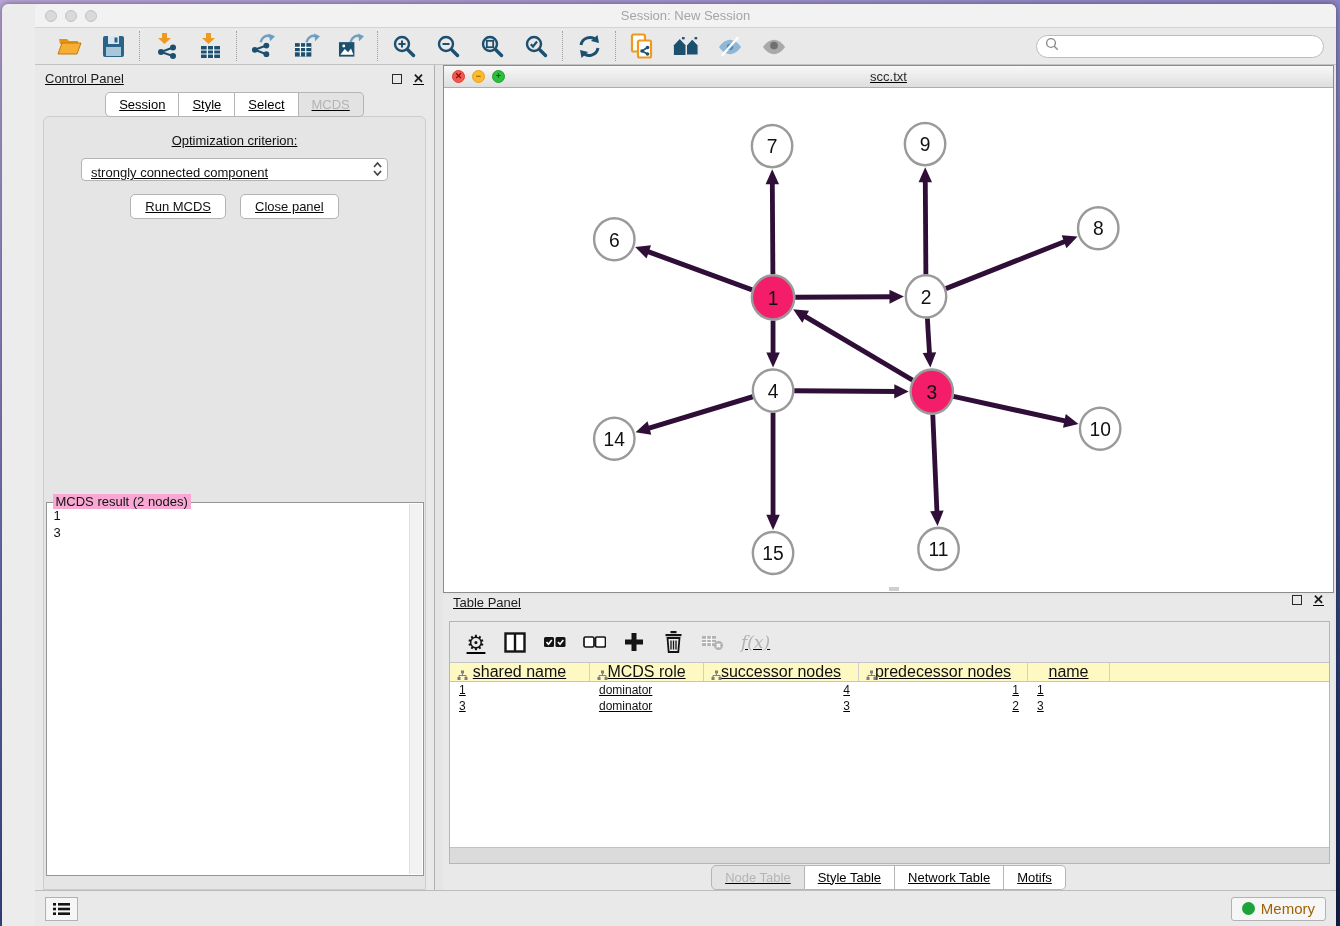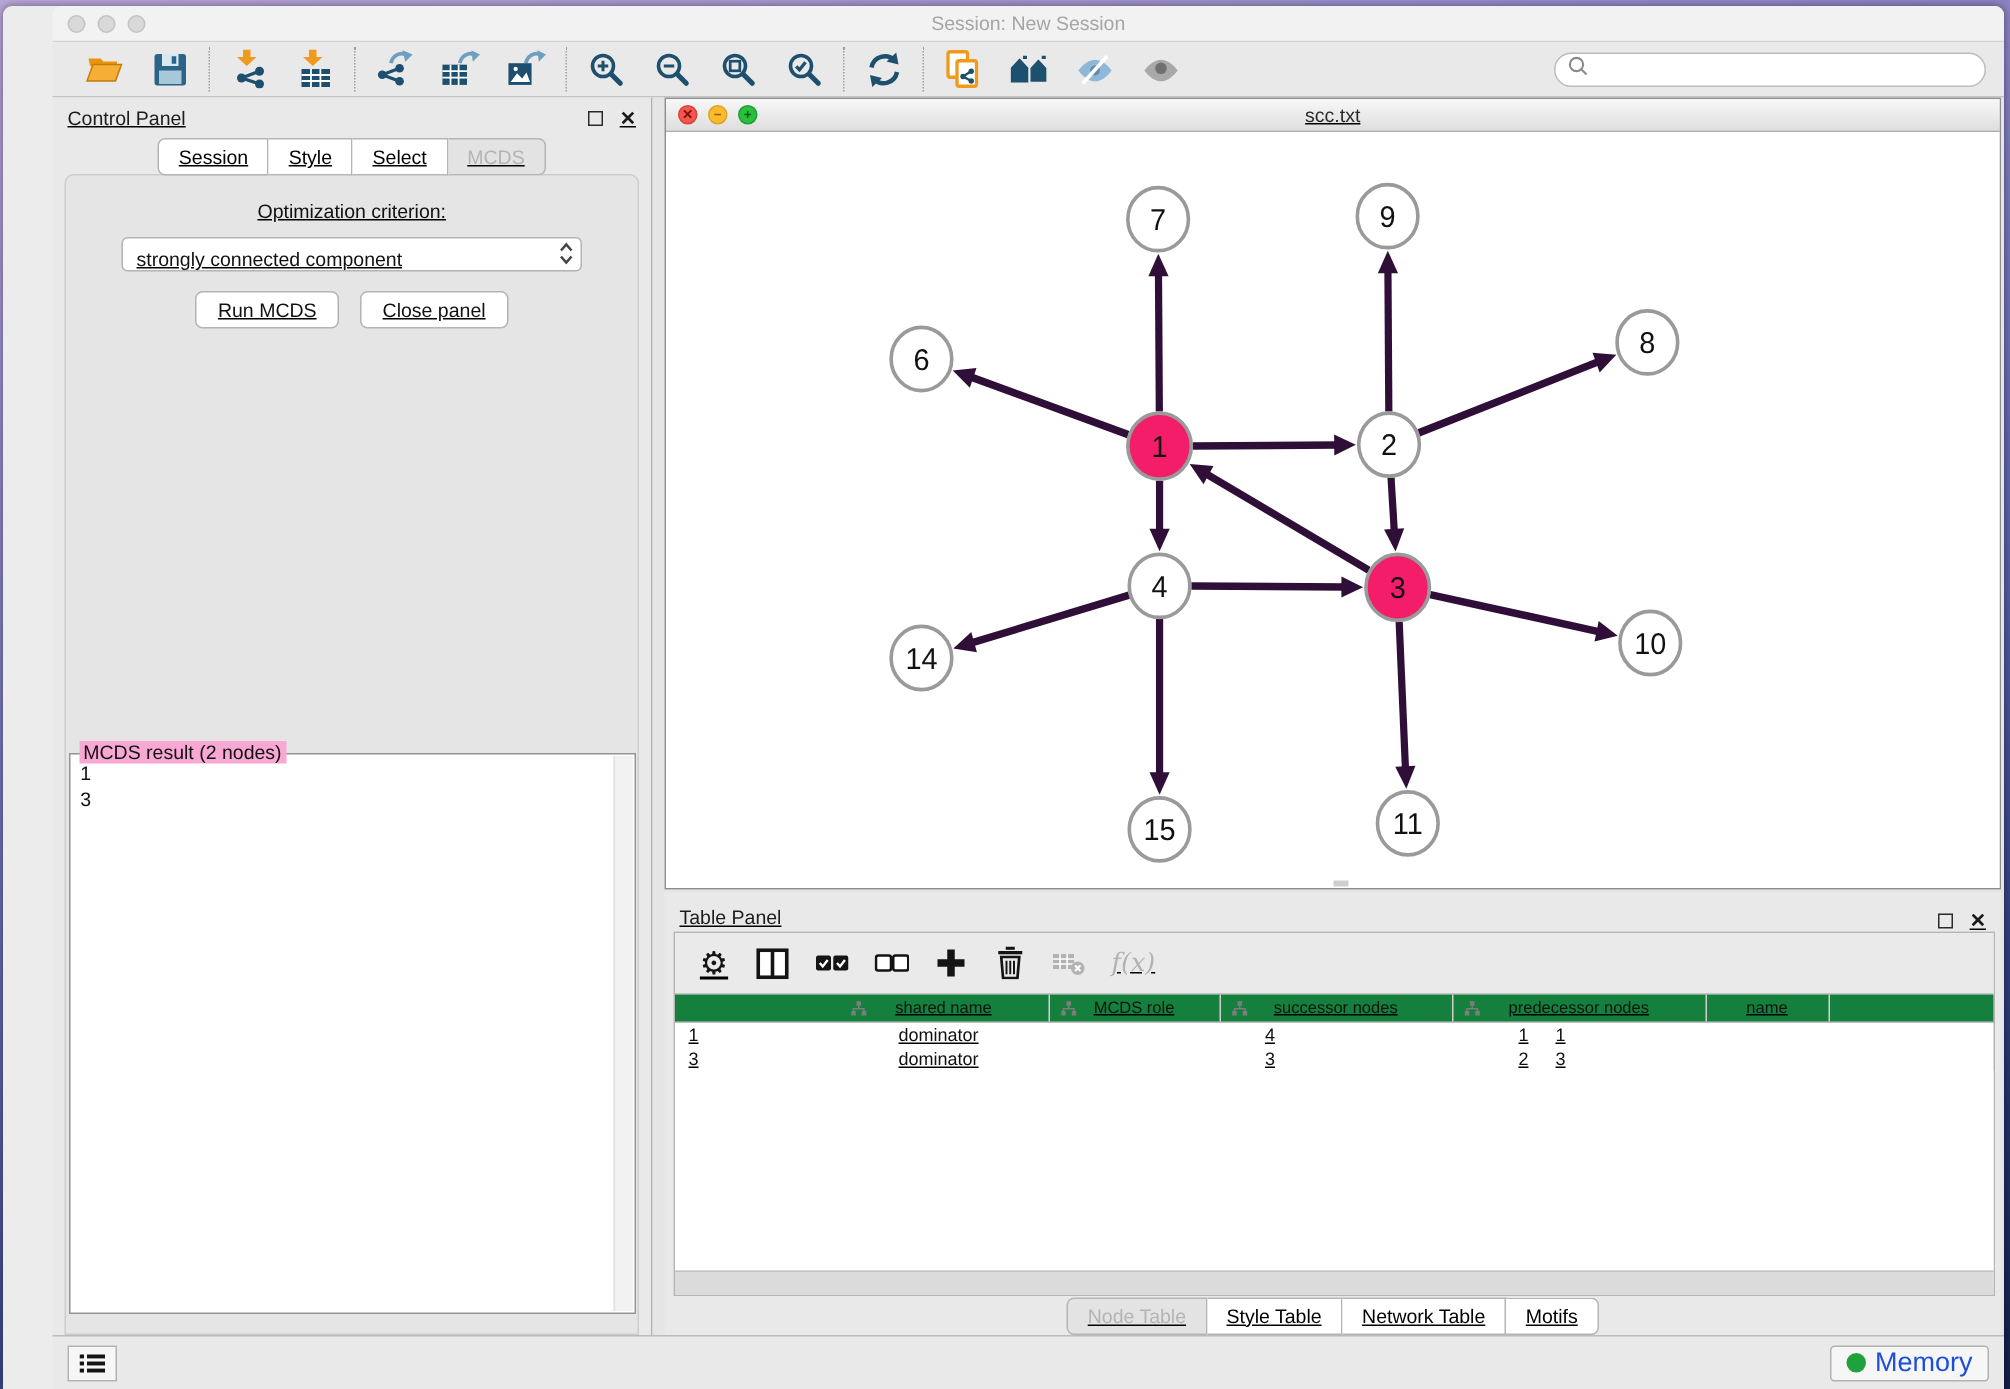--- a/index.html
+++ b/index.html
@@ -81,47 +81,47 @@
   .ntl { width:13px; height:13px; border-radius:50%; display:flex; align-items:center; justify-content:center;
          font-size:9px; font-weight:bold; line-height:1; cursor:default; }
   .ntl.red { background:#f4574e; border:1px solid #d8413a; color:#7e100b; }
   .ntl.yellow { background:#fcbb2d; border:1px solid #dfa123; color:#985700; }
   .ntl.green { background:#2ac03e; border:1px solid #1f9e31; color:#0b5a16; }
   .net-canvas { flex:1; position:relative; background:#fff; }
   .net-canvas svg { position:absolute; inset:0; width:100%; height:100%; }
   .canvas-grip { position:absolute; bottom:1px; left:50%; width:10px; height:4px; background:#cfcfcf; }
   
   .table-panel { flex:1; min-height:0; margin-top:2px; background:#e9e9e9; display:flex; flex-direction:column; }
-  .tp-header { height:24px; flex:none; display:flex; align-items:flex-end; padding:0 10px; }
+  .tp-header { height:24px; flex:none; display:flex; align-items:flex-start; padding:0 10px; }
   .tp-header .ph-title { font-size:13px; color:#1c1c1c; }
   .tp-box { flex:1; min-height:0; margin:2px 4px 0 6px; border:1px solid #b5b5b5; background:#fff; display:flex; flex-direction:column; }
   .tp-toolbar { height:41px; flex:none; background:#eaeaea; border-bottom:1px solid #c6c6c6;
                 display:flex; align-items:center; gap:17px; padding:0 15px; }
   .tpi { display:flex; align-items:center; justify-content:center; min-width:22px; height:24px; cursor:default; }
   .gear-glyph { font-size:21px; color:#141414; line-height:1; }
   .fx-label { font-family:"DejaVu Serif", serif; font-style:italic; font-size:17px; color:#b2b2b2; }
-  .tbl-header { display:flex; height:19px; flex:none; background:#15803d; border-bottom:1px solid #c3c3c3; font-size:11px; color:#111;justify-content:center; }
+  .tbl-header { display:flex; height:19px; flex:none; background:#fef9c3; border-bottom:1px solid #c3c3c3; font-size:16px; color:#111; }
   .th { position:relative; display:flex; align-items:center; justify-content:center; border-right:1px solid #d0d0d0; }
   .th .tree-icon { position:absolute; left:7px; top:4px; }
   .th:nth-child(1){ width:140px; } .th:nth-child(2){ width:114px; } .th:nth-child(3){ width:155px; }
   .th:nth-child(4){ width:169px; } .th:nth-child(5){ width:82px; }
   .tbl-body { flex:none; }
   .tr { display:flex; height:16px; font-size:12px; color:#111; align-items:center; }
   .td { padding:0 9px; overflow:hidden; white-space:nowrap; }
   .td:nth-child(1){ width:140px; } .td:nth-child(2){ width:114px; } .td:nth-child(3){ width:155px; }
   .td:nth-child(4){ width:169px; } .td:nth-child(5){ width:82px; }
   .tbl-fill { flex:1; background:#fff; }
   .tp-scrollstrip { height:16px; flex:none; background:#dbdbdb; border-top:1px solid #c2c2c2; }
   .tp-tabs { height:26px; flex:none; display:flex; justify-content:center; align-items:center; }
   
   .status-bar { height:36px; flex:none; background:#e9e9e9; border-top:1px solid #bcbcbc;
                 display:flex; align-items:center; padding:0 10px; }
   .sb-btn { height:24px; border:1px solid #b2b2b2; background:#f6f6f6; display:flex; align-items:center;
             justify-content:center; gap:6px; padding:0 7px; cursor:default; }
-  .memory-btn { margin-left:auto; font-size:18px; color:#1d4ed8; border-radius:3px; padding:0 10px; }
+  .memory-btn { margin-left:auto; font-size:15px; color:#a16207; border-radius:3px; padding:0 10px; }
   .mem-dot { width:13px; height:13px; border-radius:50%; background:#1fa23c; display:inline-block; }
 </style>
 </head>
 <body>
 
 <div class="app-window">
 
   <div class="titlebar">
     <div class="traffic">
       <span class="tl"></span>

